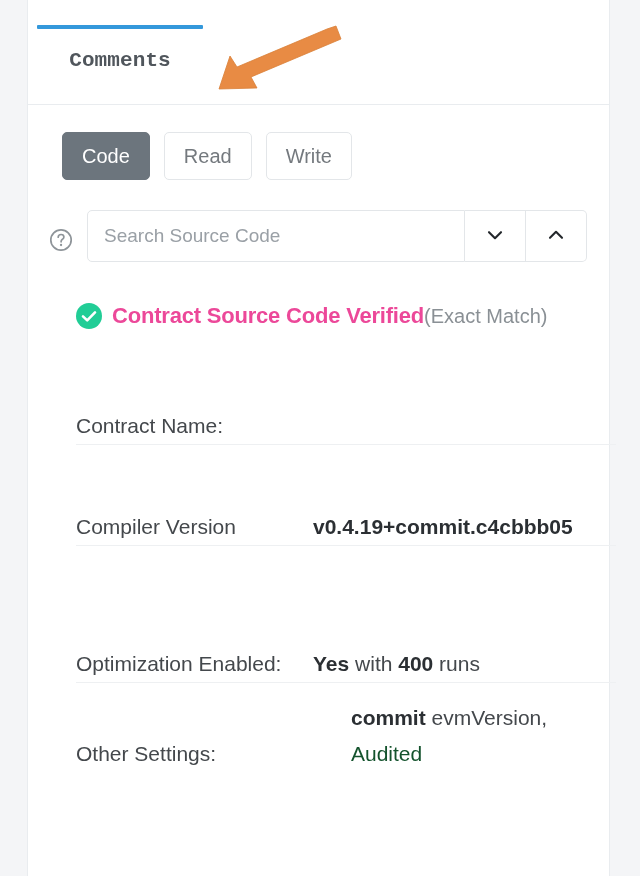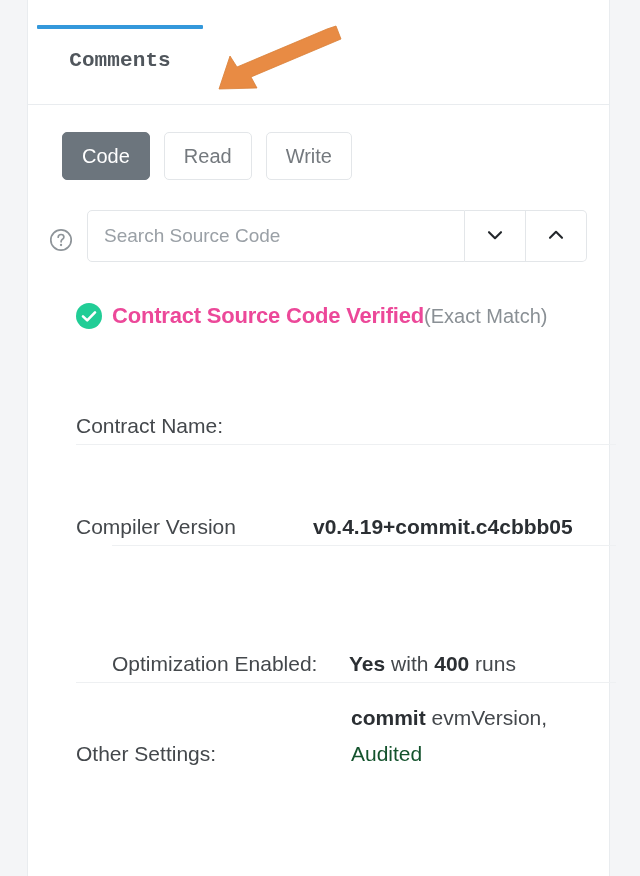--- a/index.html
+++ b/index.html
@@ -222,21 +222,21 @@
     font-weight: bold;
   }
   .link {
     color: #14532d;
     text-decoration: none;
     cursor: pointer;
   }
 
   .r1 { height: 74px; padding-top: 16px; }
   .r2 { height: 101px; padding-top: 28px; }
-  .r3 { height: 137px; padding-top: 28px; margin-left: 36px; }
+  .r3 { height: 137px; padding-top: 28px; }
   .r4 { height: 90px; padding-top: 28px; gap: 38px; }
 </style>
 </head>
 <body>
 
 <div id="page">
 
   <div class="card">
 
     <div class="tab-strip">

